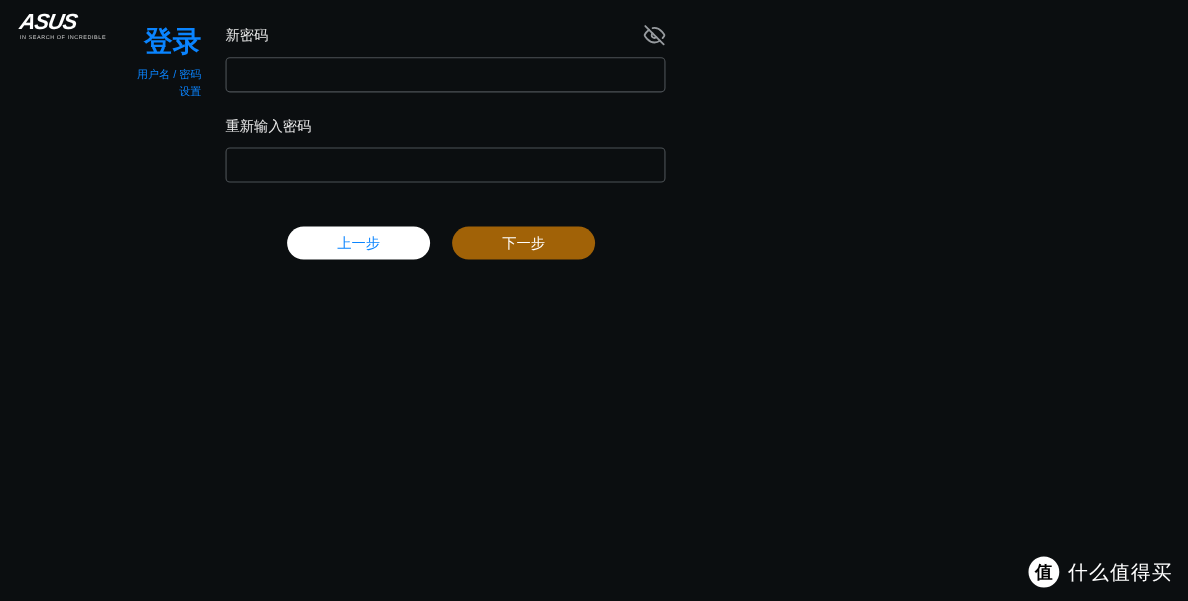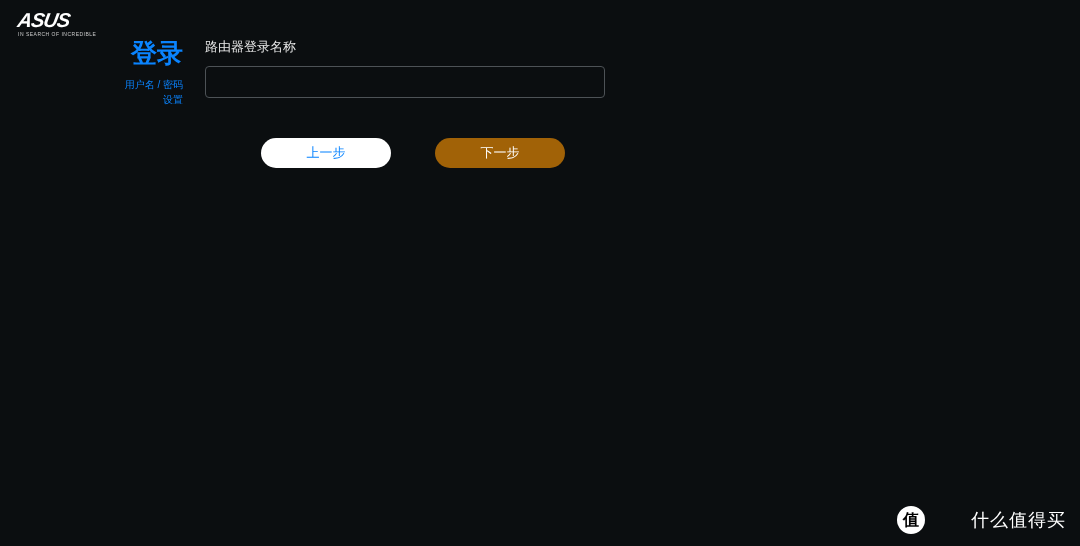--- a/index.html
+++ b/index.html
@@ -33,21 +33,21 @@
       transform: skewX(-10deg);
     }
     .logo-tagline {
       font-size: 5px;
       color: #cccccc;
       letter-spacing: 0.5px;
       margin-top: 1px;
     }
     .container {
       display: flex;
-      padding-top: 38px;
+      padding-top: 22px;
       padding-left: 100px;
     }
     .sidebar {
       width: 95px;
       text-align: right;
       padding-right: 12px;
     }
     .login-title {
       color: #0a84ff;
       font-size: 26px;
@@ -98,21 +98,21 @@
       border: 1px solid #4d5256;
       border-radius: 4px;
       color: #ffffff;
       padding: 0 10px;
       font-size: 13px;
       outline: none;
     }
     .button-row {
       margin-top: 40px;
       display: flex;
-      gap: 44px;
+      gap: 20px;
       padding-left: 56px;
     }
     .btn {
       width: 130px;
       height: 30px;
       border-radius: 16px;
       border: none;
       font-size: 13px;
       cursor: pointer;
       display: flex;
@@ -145,21 +145,20 @@
       justify-content: center;
       font-size: 16px;
       font-weight: bold;
       color: #000000;
     }
     .wm-text {
       font-size: 18px;
       color: #ffffff;
       font-weight: 500;
       letter-spacing: 1px;
-      margin-left: 38px;
     }
   </style>
 </head>
 <body>
 
 <div class="logo-area">
   <div class="logo-text">ASUS</div>
   <div class="logo-tagline">IN SEARCH OF INCREDIBLE</div>
 </div>
 
@@ -169,24 +168,38 @@
     <div class="login-title">登录</div>
     <div class="login-sub">
       <span>用户名 / 密码</span><br>
       <span>设置</span>
     </div>
   </div>
 
   <div class="main">
 
 
-
     <div class="field-group">
       <div class="field-label">
-        <span>路由器登录名称</span>
+        <span>新密码</span>
+        <span class="visibility-toggle">
+          <svg width="20" height="20" viewBox="0 0 24 24" fill="none" stroke="#b0b4b8" stroke-width="2" stroke-linecap="round" stroke-linejoin="round">
+            <path d="M17.94 17.94A10.07 10.07 0 0 1 12 20c-7 0-11-8-11-8a18.45 18.45 0 0 1 5.06-5.94"></path>
+            <path d="M9.9 4.24A9.12 9.12 0 0 1 12 4c7 0 11 8 11 8a18.5 18.5 0 0 1-2.16 3.19"></path>
+            <path d="M14.12 14.12a3 3 0 1 1-4.24-4.24"></path>
+            <line x1="2" y1="2" x2="22" y2="22"></line>
+          </svg>
+        </span>
+      </div>
+      <input type="password" class="text-input" value="" style="">
+    </div>
+
+    <div class="field-group">
+      <div class="field-label">
+        <span>重新输入密码</span>
       </div>
       <input type="password" class="text-input" value="" style="">
     </div>
 
     <div class="button-row">
       <button class="btn btn-prev">上一步</button>
       <button class="btn btn-next">下一步</button>
     </div>
   </div>
 

